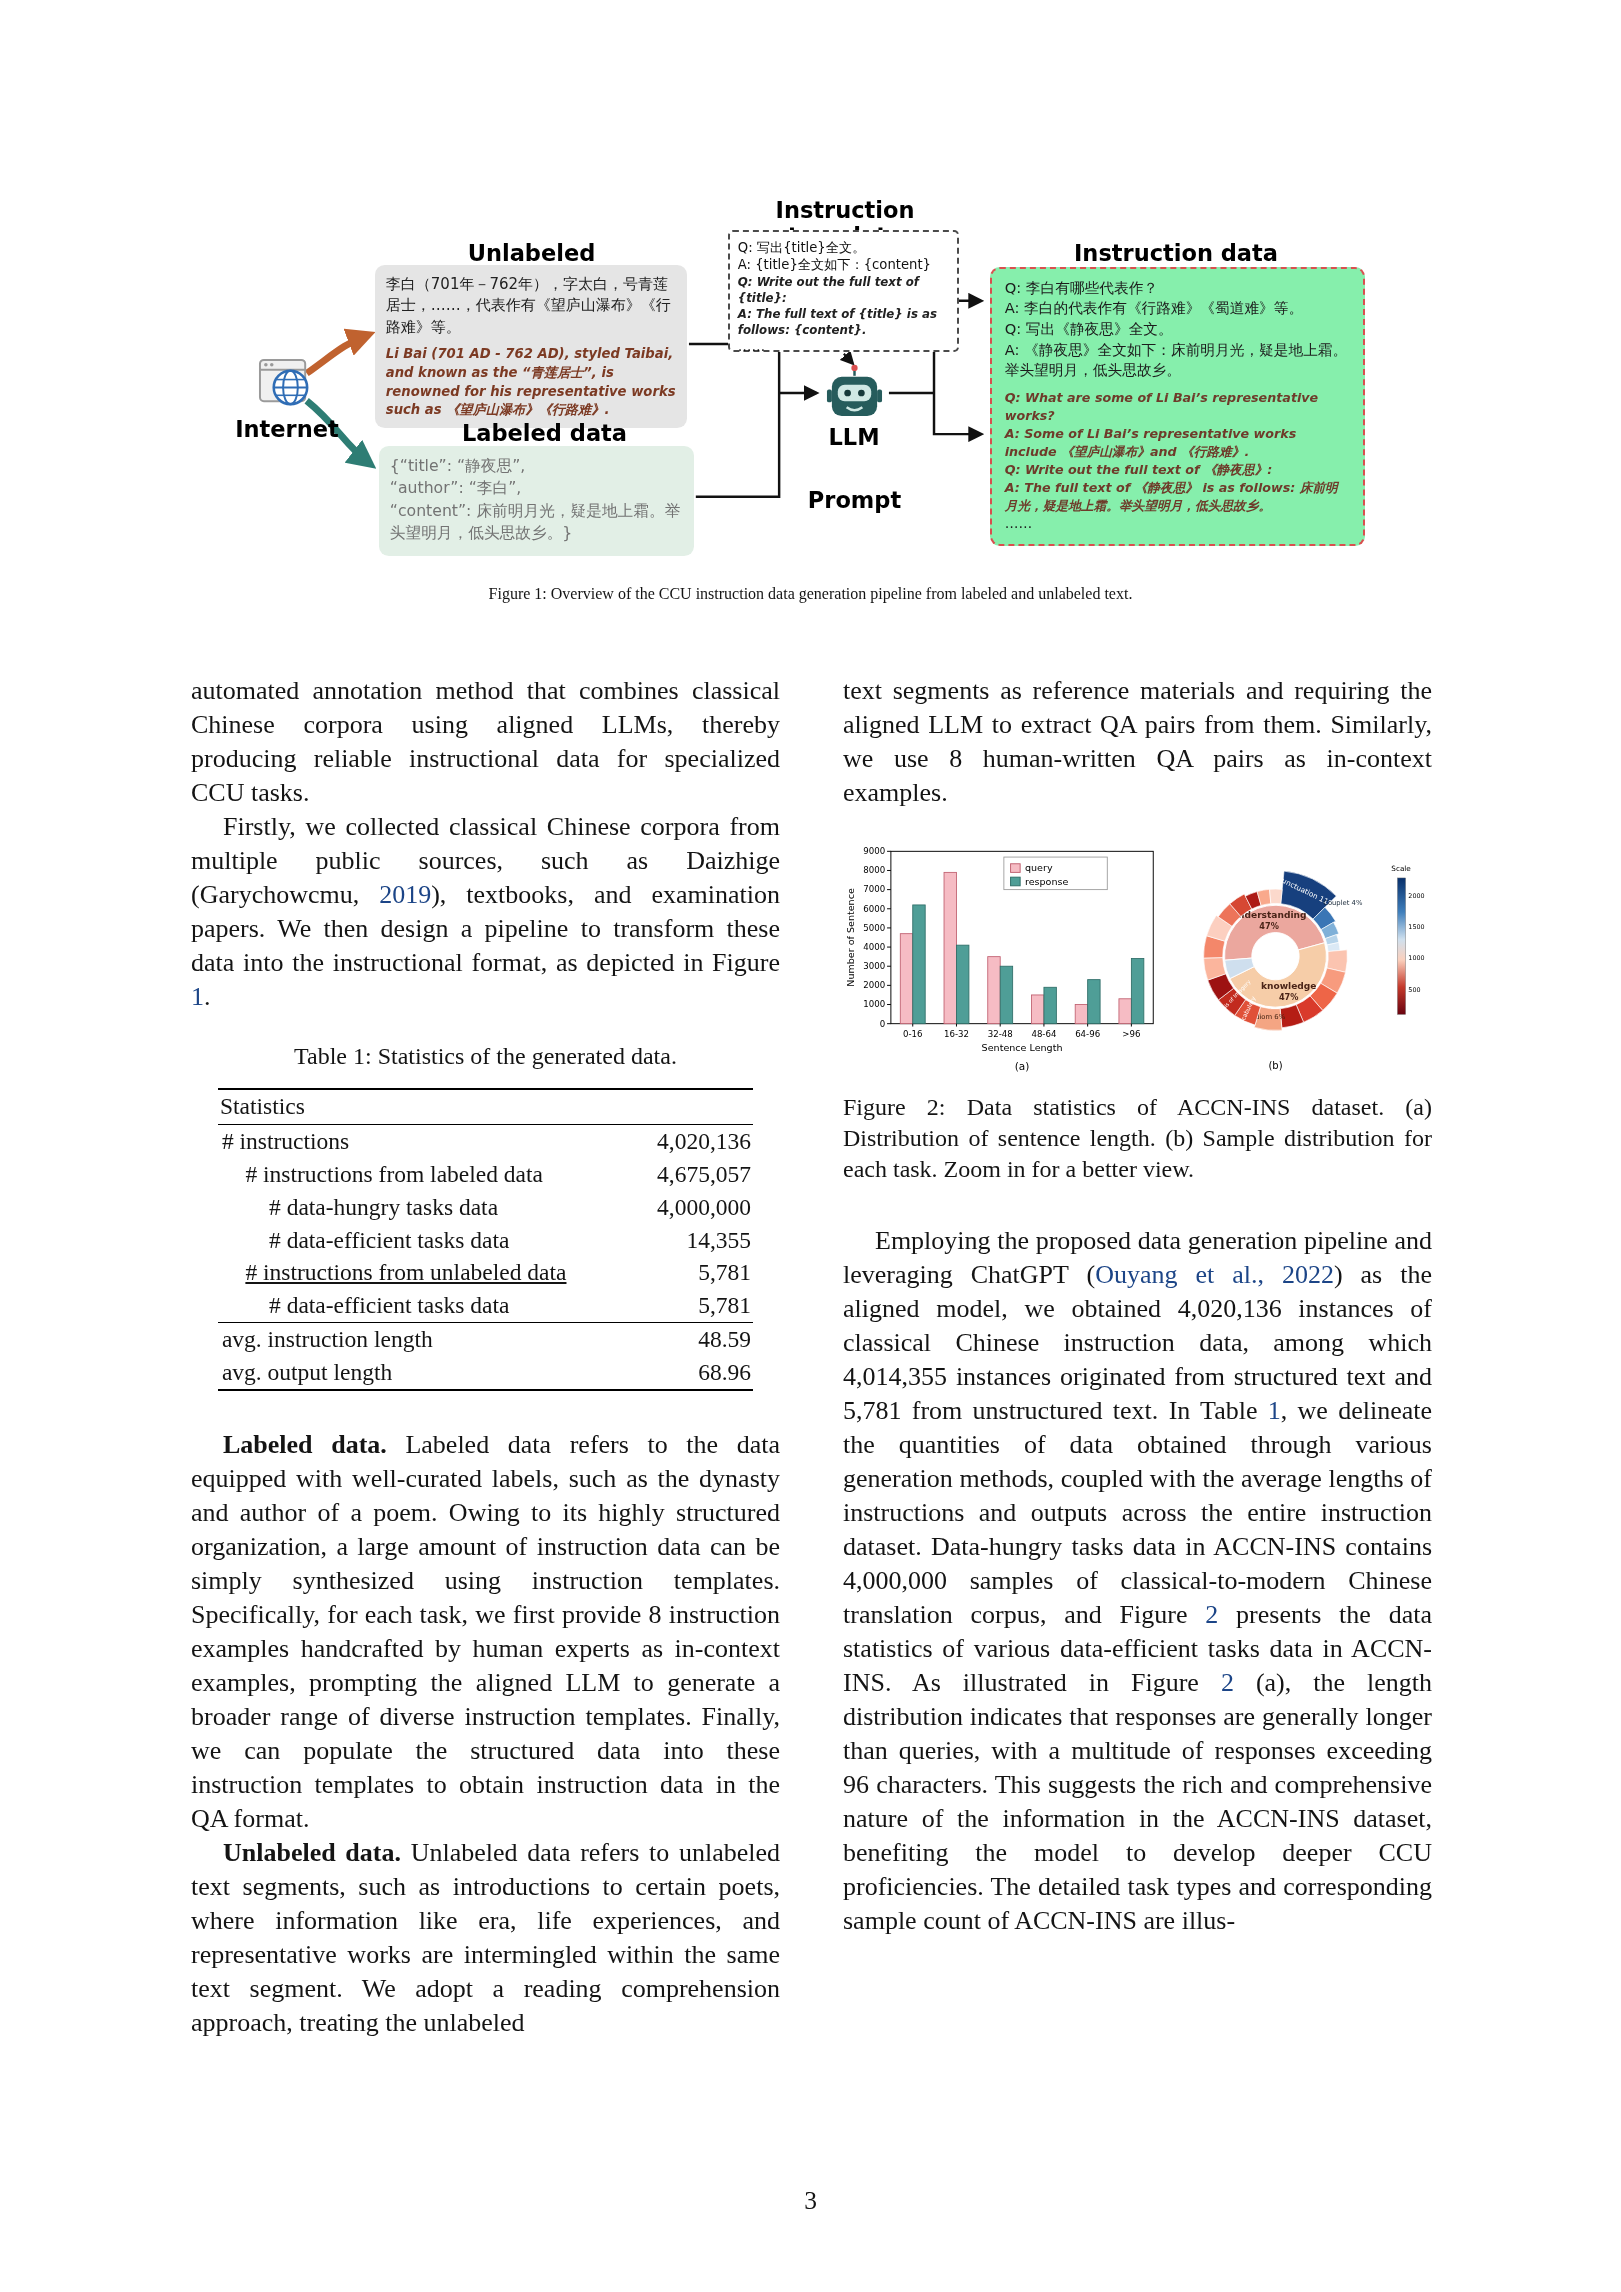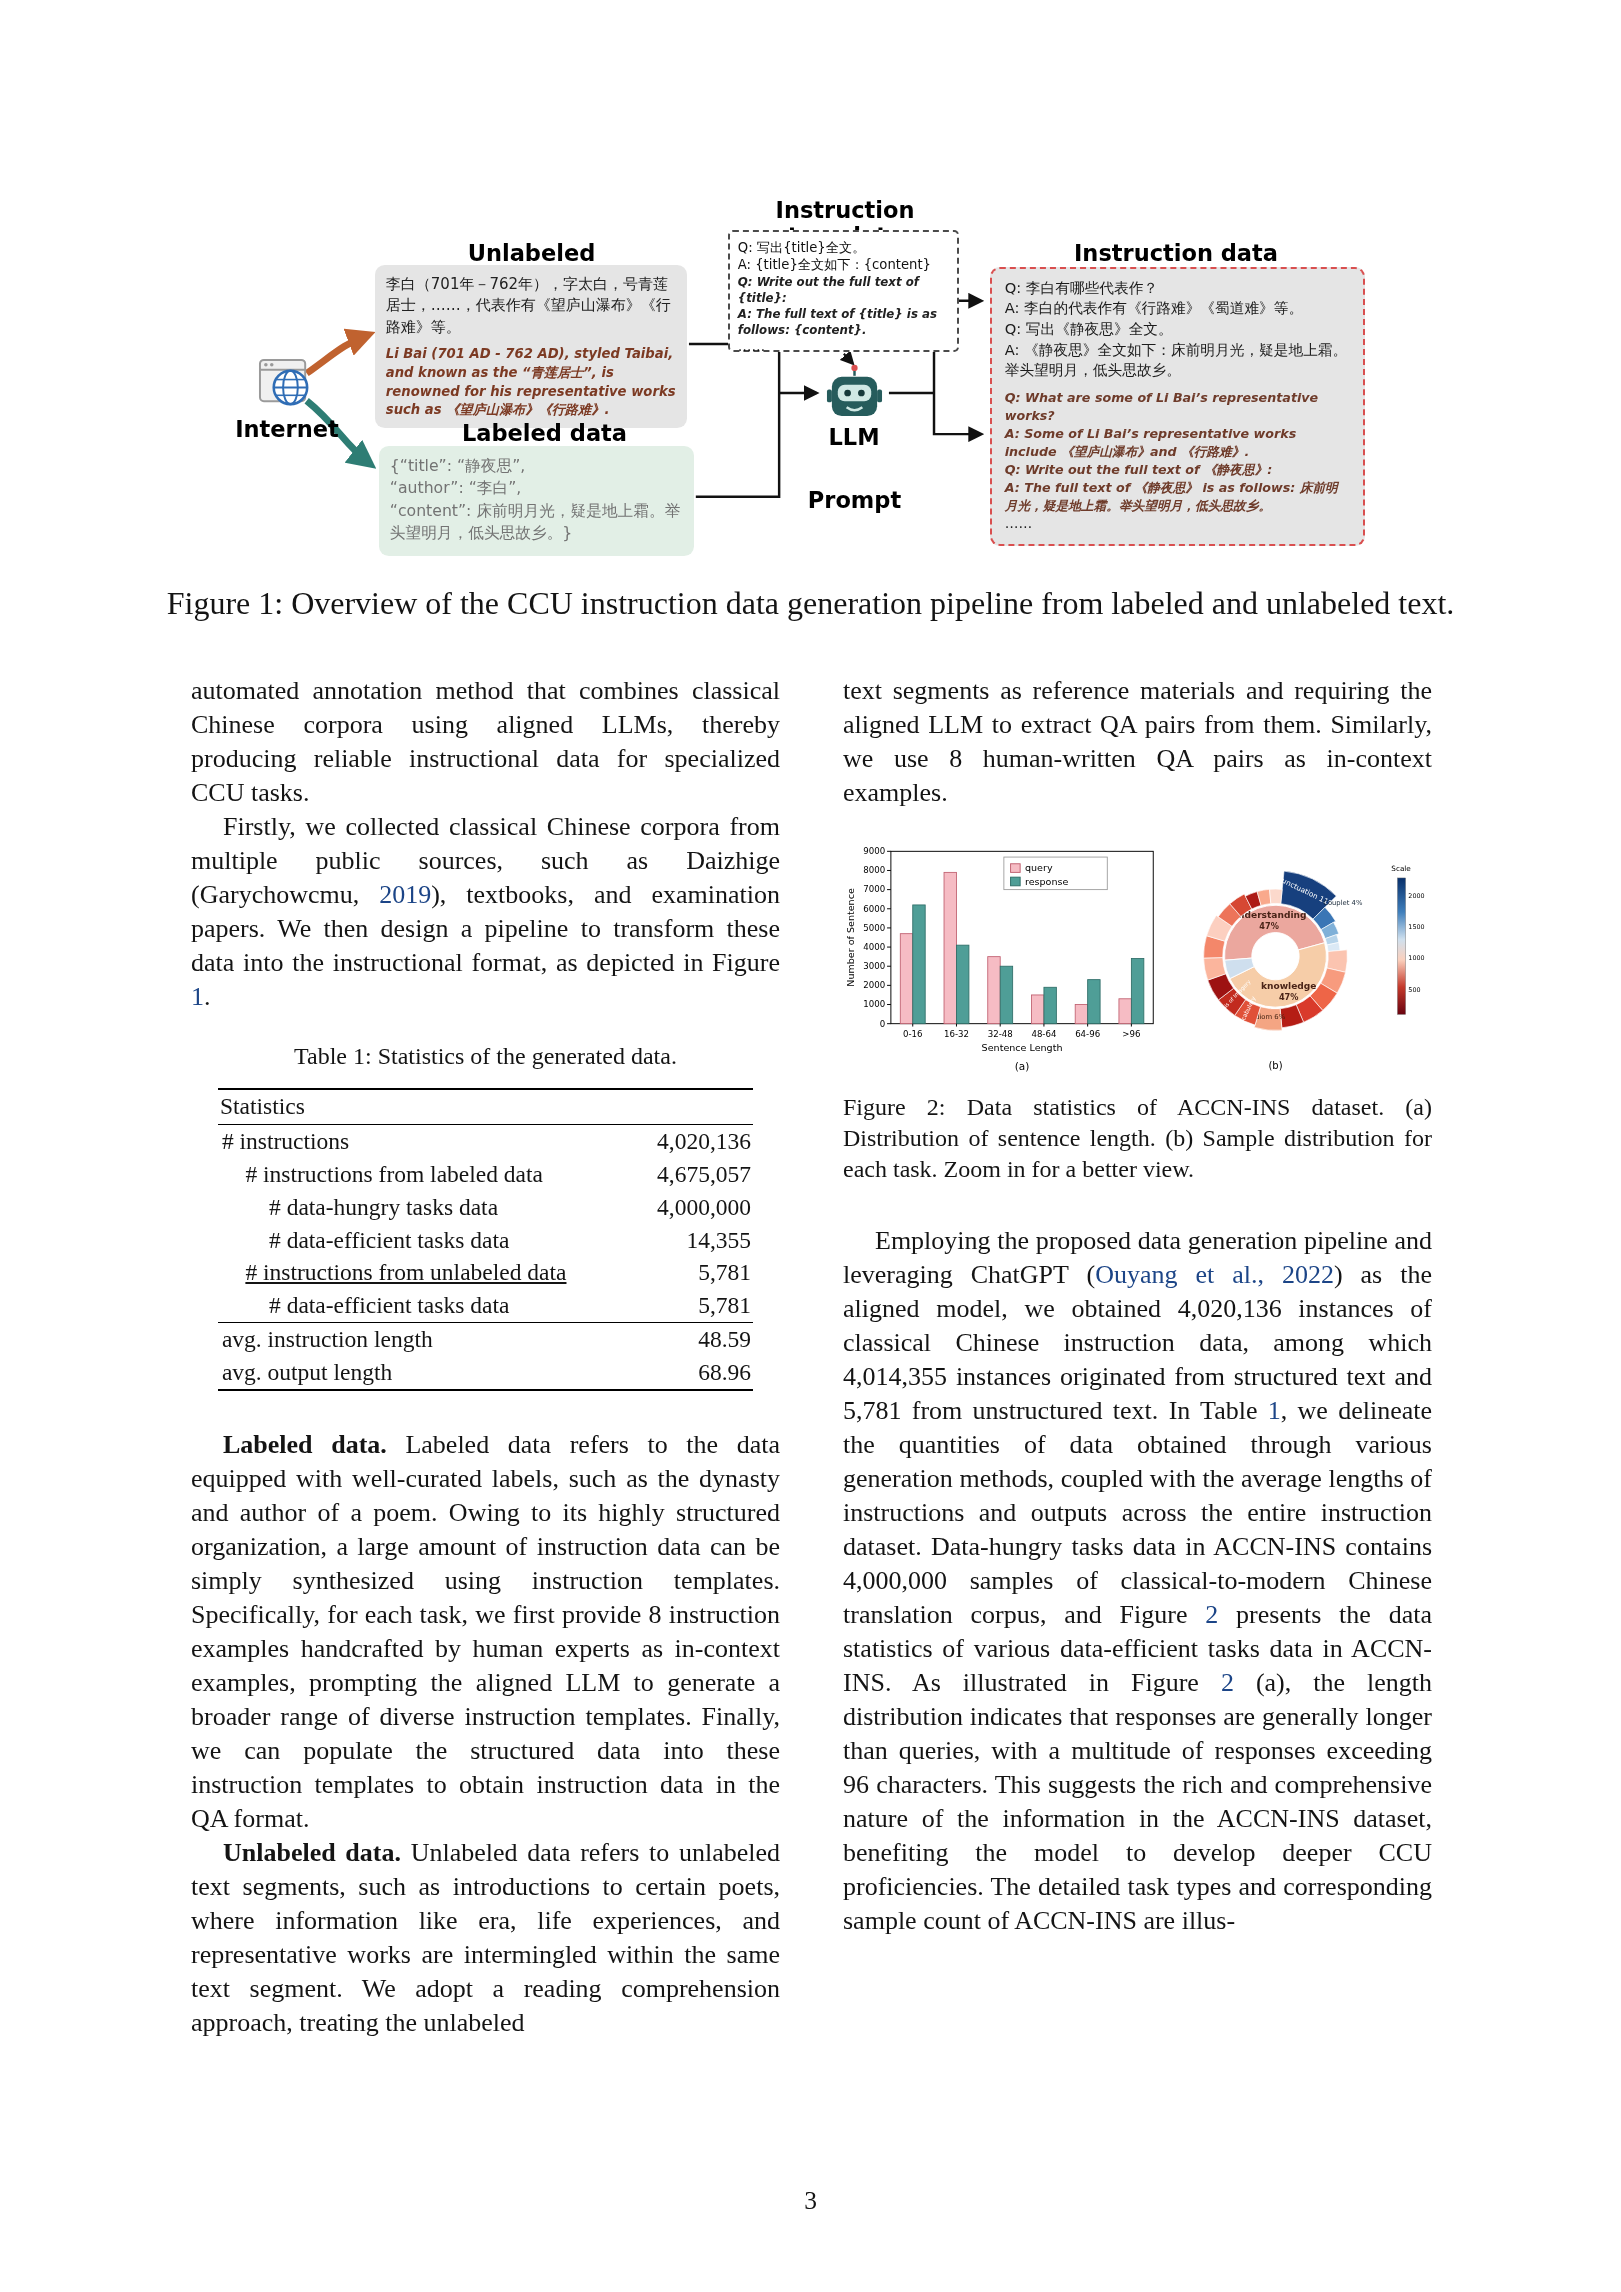--- a/index.html
+++ b/index.html
@@ -11,28 +11,28 @@
   .figure1{position:absolute;left:191px;top:142px;width:1240px;height:446px}
   .figure1 > *{position:absolute}
   .dlabel{font-family:"DejaVu Sans",sans-serif;font-weight:bold;font-size:22.5px;text-align:center;color:#000}
   .dbox{border-radius:9.8px;padding:8.8px 10.8px;font-family:"DejaVu Sans",sans-serif}
   .orangebox{background:#e5e5e5;width:312px;height:163px;left:184px;top:123px;font-size:15px;line-height:21.6px;color:#222}
   .orangebox .hand{display:block;margin-top:6.9px;color:#7c3a23;font-size:13.2px;line-height:18.6px}
   .greenbox{background:#e2efe6;width:315px;height:110px;left:188px;top:304px;font-size:15.7px;line-height:22.5px;color:#737373}
   .templatebox{background:#fff;border:2px dashed #4a4a4a;border-radius:4.9px;width:231px;height:122px;left:537px;top:88px;
                font-size:13.2px;line-height:17.6px;color:#111;padding:6.9px 7.8px}
   .templatebox .hand{color:#222;font-size:11.8px;line-height:16px}
-  .pinkbox{background:#e5e5e5;border:2.5px dashed #d94f4f;border-radius:9.8px;width:375px;height:279px;left:799px;top:125px;
+  .pinkbox{background:#86efac;border:2.5px dashed #d94f4f;border-radius:9.8px;width:375px;height:279px;left:799px;top:125px;
            padding:8.8px 12.7px;color:#1c1c1c}
   .pinkbox .qa-zh{font-size:14.7px;line-height:20.6px}
   .pinkbox .qa-en{font-size:12.7px;line-height:18px;color:#6e3b2a}
   .pinkbox .gap{height:7.8px}
   .hand{font-family:"DejaVu Sans",sans-serif;font-style:italic;font-weight:bold}
   .ellip{font-size:13.7px;line-height:17.6px}
-  .fig1-caption{position:absolute;left:0;width:1621px;top:585px;text-align:center;font-size:32px}
+  .fig1-caption{position:absolute;left:0;width:1621px;top:585px;text-align:center;font-size:16px}
 
   
   .content{position:absolute;left:191px;top:674px;width:1241px;display:flex;gap:63px}
   .col{width:589px}
   .body-p{margin:0;font-size:26px;line-height:34px;text-align:justify;text-indent:32px}
   .noindent{text-indent:0}
   .lead{font-weight:bold}
   .cite{color:#1c4587;text-decoration:none;cursor:pointer}
 
   

